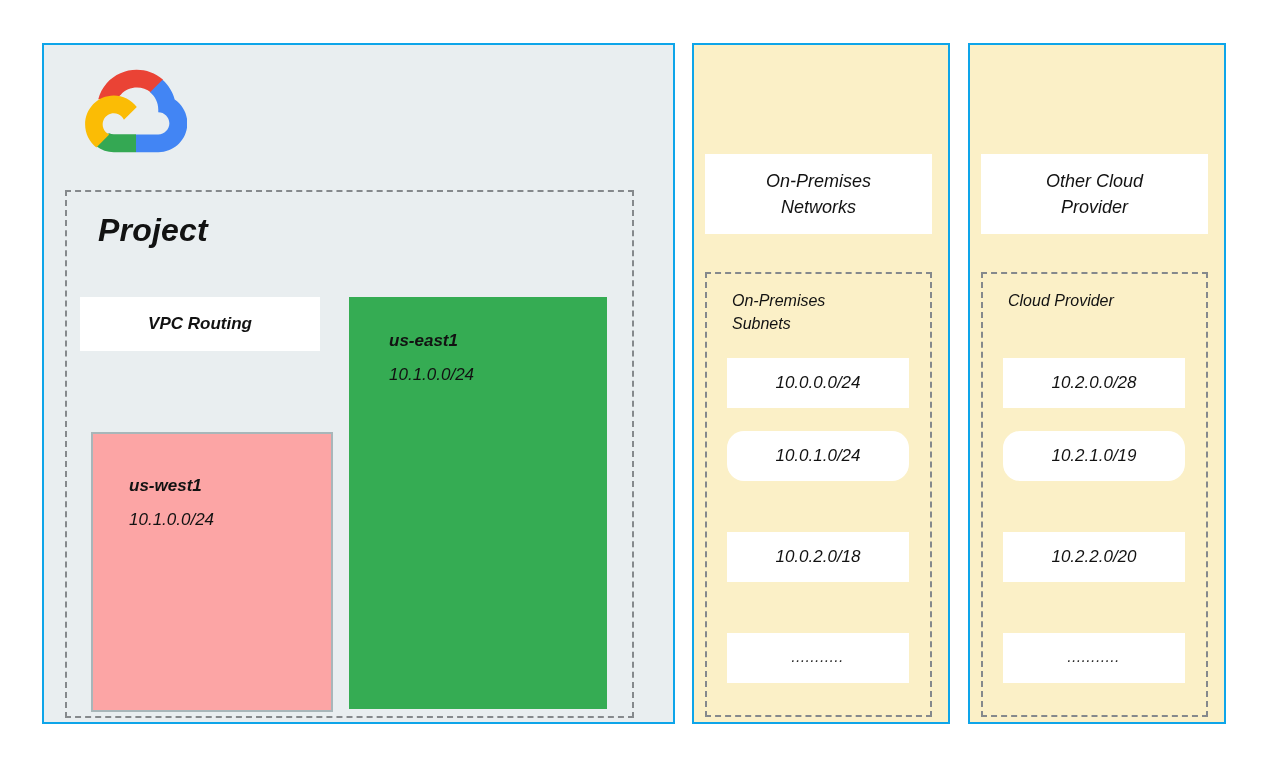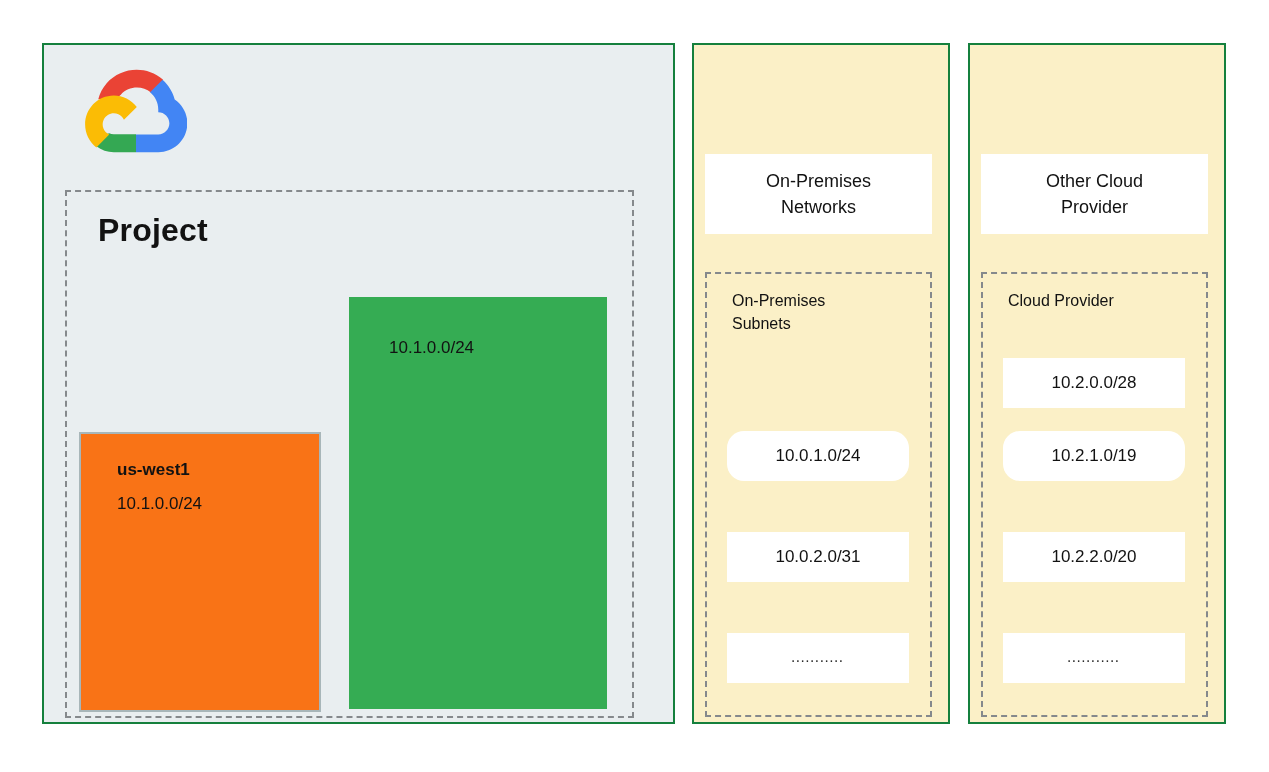--- a/index.html
+++ b/index.html
@@ -1,41 +1,41 @@
 <!DOCTYPE html>
 <html><head>
 <meta charset="utf-8">
 <style>
   * { margin:0; padding:0; box-sizing:border-box; }
   html,body { background:#ffffff; }
   body { font-family:"Liberation Sans", sans-serif; color:#121212; }
   .canvas { position:relative; width:1269px; height:772px; background:#ffffff; overflow:hidden; }
 
-  .panel { position:absolute; top:43px; height:681px; border:2px solid #15803d; }
+  .panel { position:absolute; top:43px; height:681px; border:2px solid #0ea5e9;font-style:italic; }
   .panel.gcp { left:42px; width:633px; background:#e9eef0; }
   .panel.yellow { width:258px; background:#fbf0c7; }
   .panel.onprem { left:692px; }
   .panel.othercloud { left:968px; }
 
   .gcp-logo { position:absolute; left:41px; top:24px; width:102px; height:84px; }
   .gcp-logo svg { width:100%; height:100%; }
 
   .project-box { position:absolute; left:21px; top:145px; width:569px; height:528px;
                  border:2px dashed #85898c; }
   .project-title { position:absolute; left:31px; top:20px; font-size:32px; font-weight:700;
                    letter-spacing:.2px; }
   .vpc-routing { position:absolute; left:13px; top:105px; width:240px; height:54px;
                  background:#ffffff; display:flex; align-items:center; justify-content:center;
                  font-size:17px; font-weight:700; }
 
   .region { position:absolute; }
   .region-east { left:282px; top:105px; width:258px; height:412px; background:#35ac53;
                  padding:34px 10px 0 40px; }
-  .region-west { left:12px; top:240px; width:242px; height:280px; background:#f97316;
-                 border:2px solid #a8b6b9; padding:26px 10px 0 36px; }
+  .region-west { left:24px; top:240px; width:242px; height:280px; background:#fca5a5;
+                 border:2px solid #a8b6b9; padding:42px 10px 0 36px; }
   .region-name { font-size:17px; font-weight:700; margin-bottom:7px; }
   .region-subnet { font-size:17px; font-weight:400; line-height:33px; }
 
   .panel-title-box { position:absolute; left:11px; top:109px; width:227px; height:80px;
                      background:#ffffff; display:flex; align-items:center; justify-content:center;
                      text-align:center; font-size:18px; line-height:1.45; white-space:pre-line; }
   .subnet-group { position:absolute; left:11px; top:227px; width:227px; height:445px;
                   border:2px dashed #85898c; }
   .group-label { position:absolute; left:25px; top:15px; font-size:16px; line-height:1.45;
                  white-space:pre-line; }
@@ -56,42 +56,47 @@
         <path d="M56.4 19.3h2.7l7.7-7.7.4-3.3C52.9-4 31.1-2.6 18.7 11.6c-3.5 4-6 8.8-7.3 13.9.9-.4 1.8-.4 2.7-.2l15.4-2.5s.8-1.3 1.2-1.2c6.8-7.5 18.3-8.4 26.2-2l-.5-.5z" fill="#EA4335"></path>
         <path d="M77.4 25.5c-1.8-6.5-5.4-12.4-10.5-16.9L56.1 19.4c4.6 3.7 7.2 9.3 7.1 15.2v1.9c5.3 0 9.6 4.3 9.6 9.6s-4.3 9.6-9.6 9.6H44l-1.9 2v11.5l1.9 1.9h19.2c13.8.1 25-11 25.1-24.8.1-8.4-4.1-16.2-10.9-20.8z" fill="#4285F4"></path>
         <path d="M24.8 71h19.2V55.6H24.8c-1.4 0-2.7-.3-3.9-.9l-2.7.8-7.7 7.7-.7 2.7c4.3 3.3 9.6 5.1 15 5.1z" fill="#34A853"></path>
         <path d="M24.8 22.1C11 22.2 0 33.4.1 47.2c0 7.7 3.6 15 9.7 19.7l11.1-11.1c-4.8-2.2-7-7.9-4.8-12.7s7.9-7 12.7-4.8c2.1 1 3.8 2.7 4.8 4.8l11.1-11.1c-4.7-6.2-12.1-9.8-19.9-9.9z" fill="#FBBC05"></path>
       </svg>
     </div>
 
     <div class="project-box">
       <div class="project-title">Project</div>
 
+      <div class="vpc-routing">
+        <span>VPC Routing</span>
+      </div>
 
       <div class="region region-east">
+        <div class="region-name">us-east1</div>
         <div class="region-subnet">10.1.0.0/24</div>
       </div>
 
       <div class="region region-west">
         <div class="region-name">us-west1</div>
         <div class="region-subnet">10.1.0.0/24</div>
       </div>
     </div>
   </section>
 
   <section class="panel yellow onprem">
     <div class="panel-title-box">
       <span>On-Premises
 Networks</span>
     </div>
     <div class="subnet-group">
       <div class="group-label">On-Premises
 Subnets</div>
+      <div class="subnet-box sb-0">10.0.0.0/24</div>
       <div class="subnet-box sb-1">10.0.1.0/24</div>
-      <div class="subnet-box sb-2">10.0.2.0/31</div>
+      <div class="subnet-box sb-2">10.0.2.0/18</div>
       <div class="subnet-box sb-3 dots">...........</div>
     </div>
   </section>
 
   <section class="panel yellow othercloud">
     <div class="panel-title-box">
       <span>Other Cloud
 Provider</span>
     </div>
     <div class="subnet-group">

